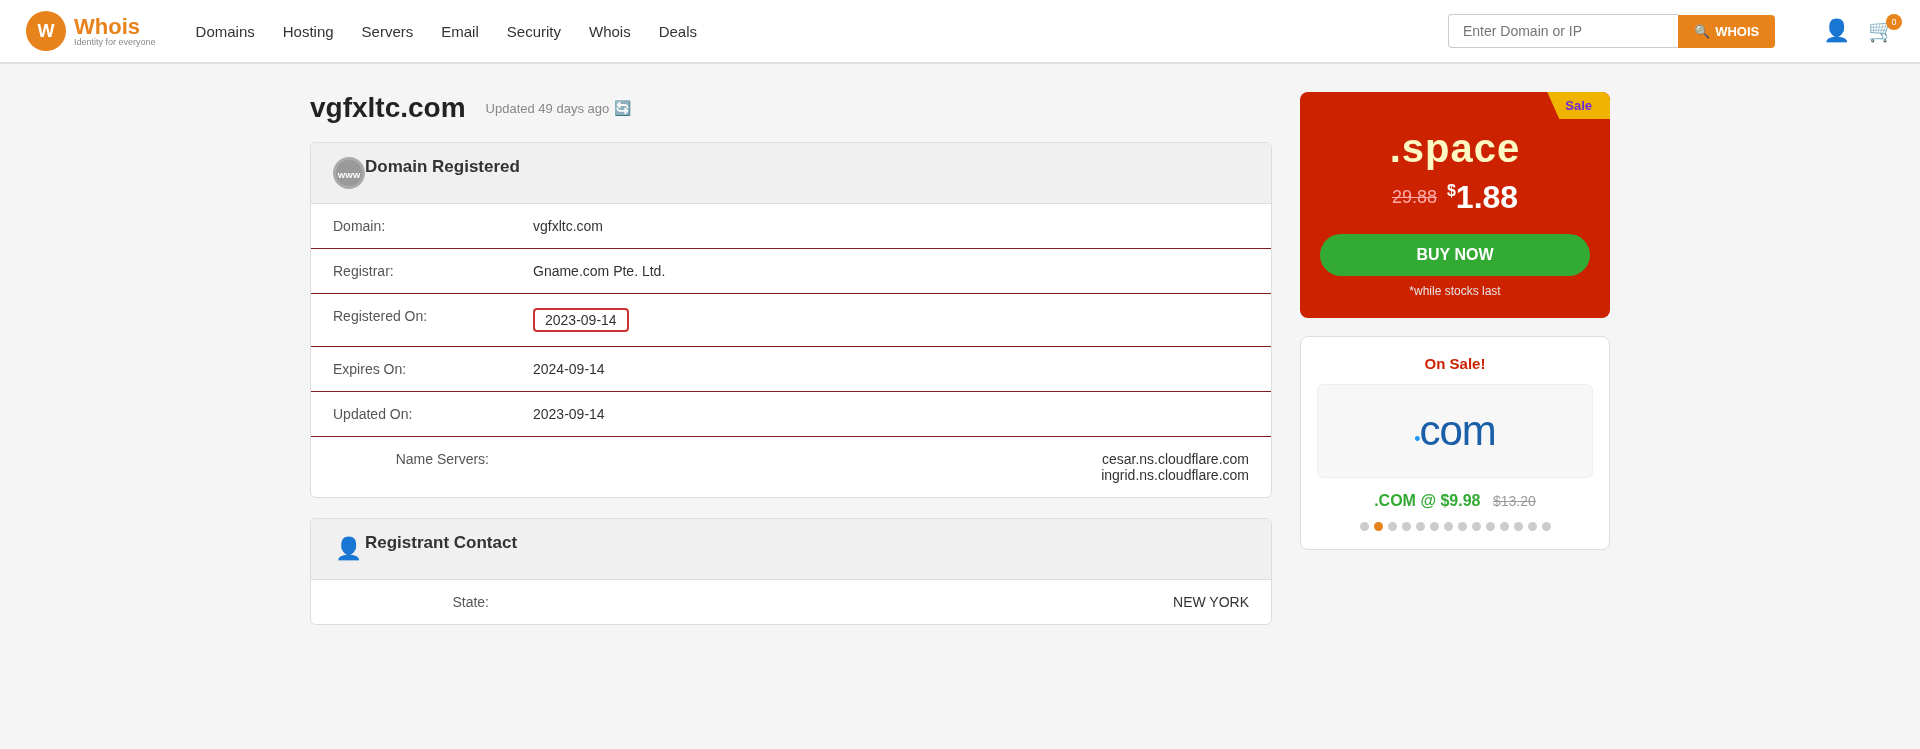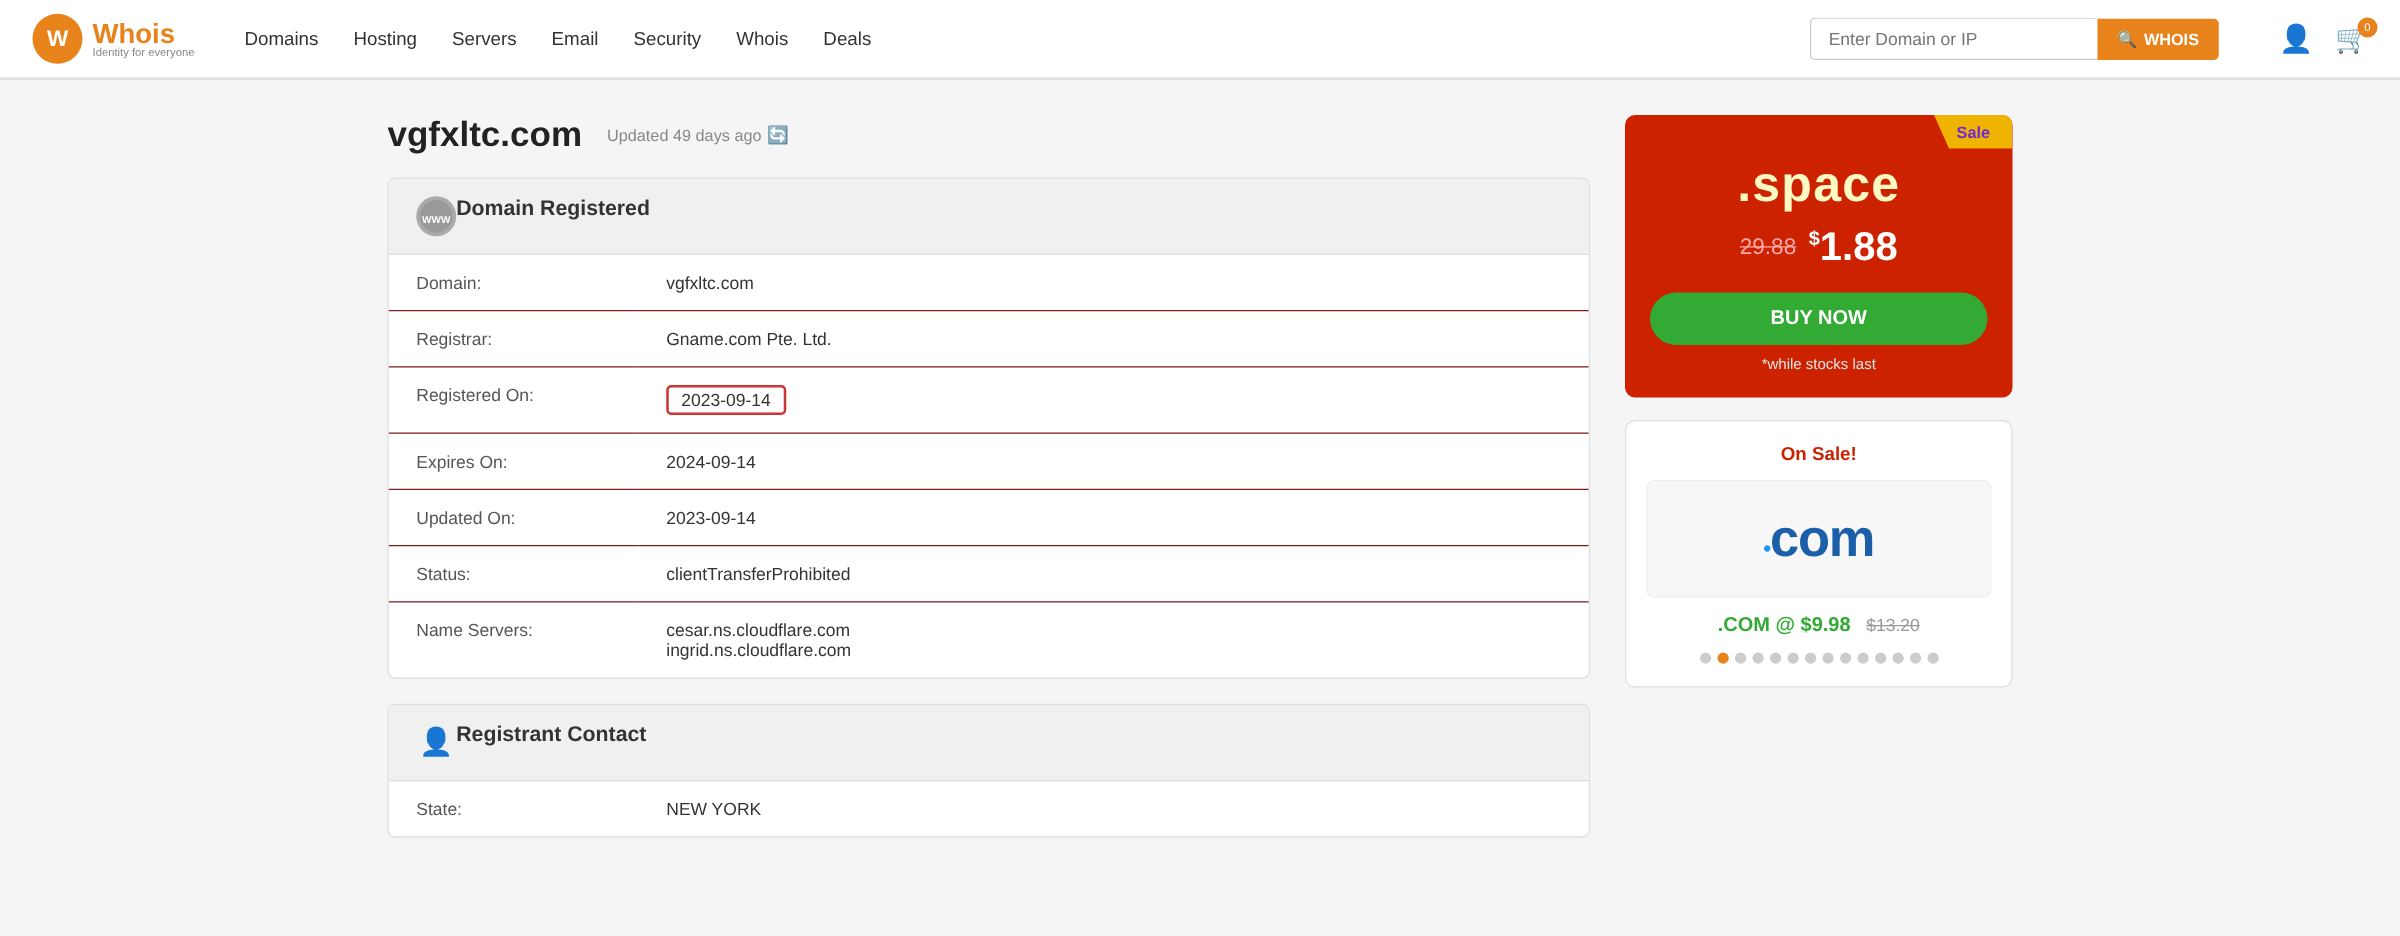--- a/index.html
+++ b/index.html
@@ -185,20 +185,21 @@
     }
     .info-table {
       width: 100%;
       border-collapse: collapse;
     }
     .info-table tr {
       border-bottom: 1px solid #7f1d1d;
     }
     .info-table tr:last-child {
       border-bottom: none;
+      text-align: right;
     }
     .info-table td {
       padding: 14px 22px;
       vertical-align: top;
     }
     .info-table td:first-child {
       color: #555;
       width: 200px;
       font-weight: 500;
     }
@@ -299,21 +300,21 @@
     }
     .com-logo-box {
       background: #f7f7f7;
       border: 1px solid #eee;
       border-radius: 6px;
       padding: 22px 10px;
       margin-bottom: 14px;
     }
     .com-logo {
       font-size: 42px;
-      font-weight: bold;
+      font-weight: normal;
       color: #1a5fa8;
       letter-spacing: -1px;
     }
     .com-dot {
       color: #2196F3;
       font-size: 18px;
     }
     .com-price-row {
       font-size: 15px;
     }
@@ -429,24 +430,20 @@
         </tr>
         <tr>
           <td>Expires On:</td>
           <td>2024-09-14</td>
         </tr>
         <tr>
           <td>Updated On:</td>
           <td>2023-09-14</td>
         </tr>
         <tr>
-          <td>Status:</td>
-          <td>clientTransferProhibited</td>
-        </tr>
-        <tr>
           <td>Name Servers:</td>
           <td>
             cesar.ns.cloudflare.com<br>ingrid.ns.cloudflare.com
           </td>
         </tr>
       </tbody>
         </table>
     </div>
 
     <div class="section-card">

